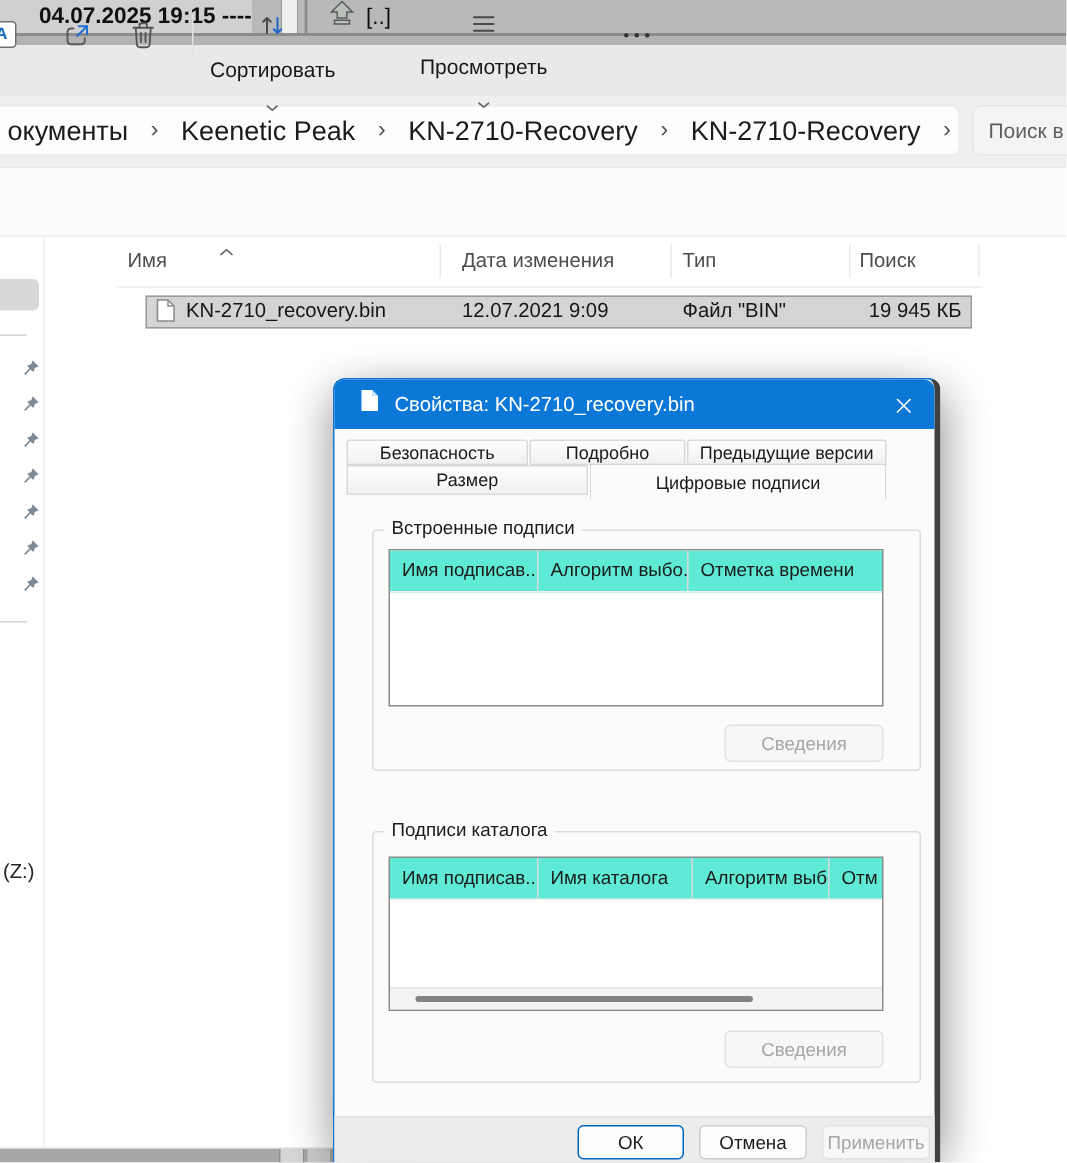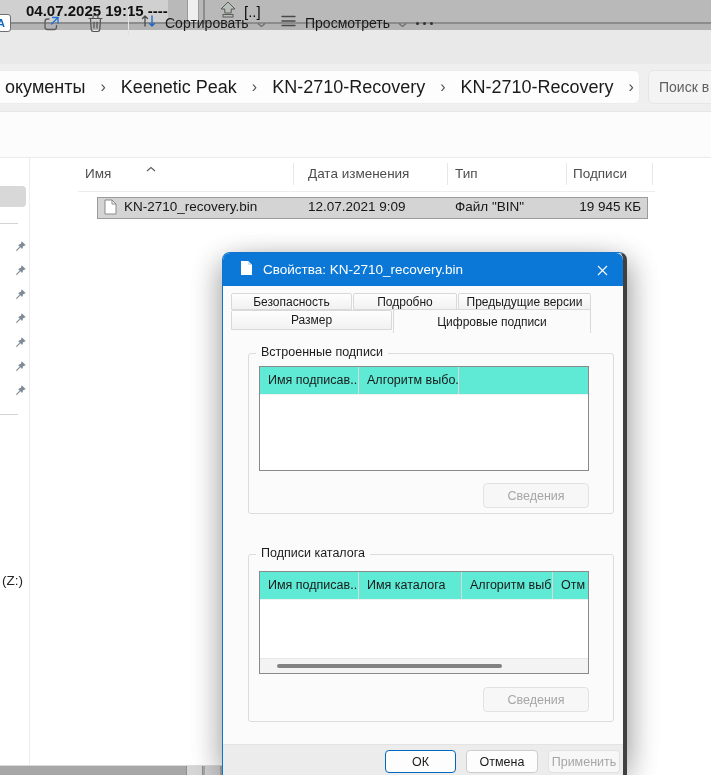--- a/index.html
+++ b/index.html
@@ -35,21 +35,21 @@
     border:1px solid #e6e6e6;border-radius:6px;box-sizing:border-box;
     font-size:14px;color:#5f5f5f;line-height:32px;padding-left:10px;}
   .crumb-divider{left:0;top:111px;width:711px;height:1px;background:#e6e6e6;}
 
   
   .toolbar{left:0;top:112px;width:711px;height:45px;background:#fcfcfc;border-bottom:1px solid #ebebeb;box-sizing:content-box;}
   .tb-ico{position:absolute;top:12px;display:flex;align-items:center;justify-content:center;width:22px;height:22px;}
   .rename-frag{left:-9px;top:14px;width:20px;height:18px;border:1.5px solid #6f6f6f;border-radius:3px;
     font-size:11px;font-weight:bold;color:#0b66c2;text-align:center;line-height:16px;background:#fff;box-sizing:border-box;}
   .tb-sep{left:128px;top:10px;width:1px;height:25px;background:#e2e2e2;}
-  .tb-group{position:absolute;top:9px;height:28px;display:flex;align-items:center;gap:8px;}
+  .tb-group{position:absolute;top:9px;height:28px;display:flex;align-items:center;gap:8px;flex-direction:column;}
   .tb-label{font-size:14px;color:#191919;}
   .tb-dots{left:416px;top:9px;height:28px;display:flex;align-items:center;gap:4px;}
   .tb-dots i{width:3px;height:3px;border-radius:50%;background:#333;display:block;}
 
   
   .hdr-text{position:absolute;top:166px;font-size:13.5px;color:#4d4d4d;white-space:nowrap;}
   .hdr-vline{position:absolute;top:163px;width:1px;height:22px;background:#e8e8e8;}
   .hdr-underline{left:78px;top:191px;width:577px;height:1px;background:#ededed;}
   .sort-chevron{left:146px;top:158px;}
 
@@ -201,21 +201,21 @@
   </div>
 
   <div class="abs sort-chevron">
     <svg width="10" height="6" viewBox="0 0 10 6" fill="none" stroke="#5a5a5a" stroke-width="1.1">
         <path d="M1 5 L5 1.5 L9 5"></path>
       </svg>
   </div>
   <div class="hdr-text" style="left:85px;">Имя</div>
   <div class="hdr-text" style="left:308px;">Дата изменения</div>
   <div class="hdr-text" style="left:455px;">Тип</div>
-  <div class="hdr-text" style="left:573px;">Подписи</div>
+  <div class="hdr-text" style="left:573px;">Поиск</div>
   <div class="hdr-vline" style="left:293px;"></div>
   <div class="hdr-vline" style="left:447px;"></div>
   <div class="hdr-vline" style="left:566px;"></div>
   <div class="hdr-vline" style="left:652px;"></div>
   <div class="abs hdr-underline"></div>
 
   <div class="abs file-row"></div>
   <div class="abs file-ic">
     <svg width="13" height="16" viewBox="0 0 13 16">
         <path d="M1 1 H8 L12 5 V15 H1 Z" fill="#ffffff" stroke="#8a8a8a"></path>
@@ -284,20 +284,21 @@
 
     <div class="tab" style="left:8px;top:57px;width:161px;height:20px;">Размер</div>
     <div class="tab active" style="left:170px;top:56px;width:198px;height:24px;">Цифровые подписи</div>
 
     <div class="groupbox" style="left:25px;top:100px;width:366px;height:161px;">
       <div class="group-label">Встроенные подписи</div>
       <div class="listview" style="left:10px;top:12px;width:330px;height:105px;">
         <div class="lv-header">
           <div class="lv-col" style="width:99px;">Имя подписав...</div>
           <div class="lv-col" style="width:100px;">Алгоритм выбо...</div>
+          <div class="lv-col last" style="flex:1;">Отметка времени</div>
         </div>
       </div>
       <div class="btn disabled" style="left:234px;top:129px;width:106px;height:25px;">Сведения</div>
     </div>
 
     <div class="groupbox" style="left:25px;top:301px;width:366px;height:168px;">
       <div class="group-label">Подписи каталога</div>
       <div class="listview" style="left:10px;top:16px;width:330px;height:103px;">
         <div class="lv-header">
           <div class="lv-col" style="width:99px;">Имя подписав...</div>

